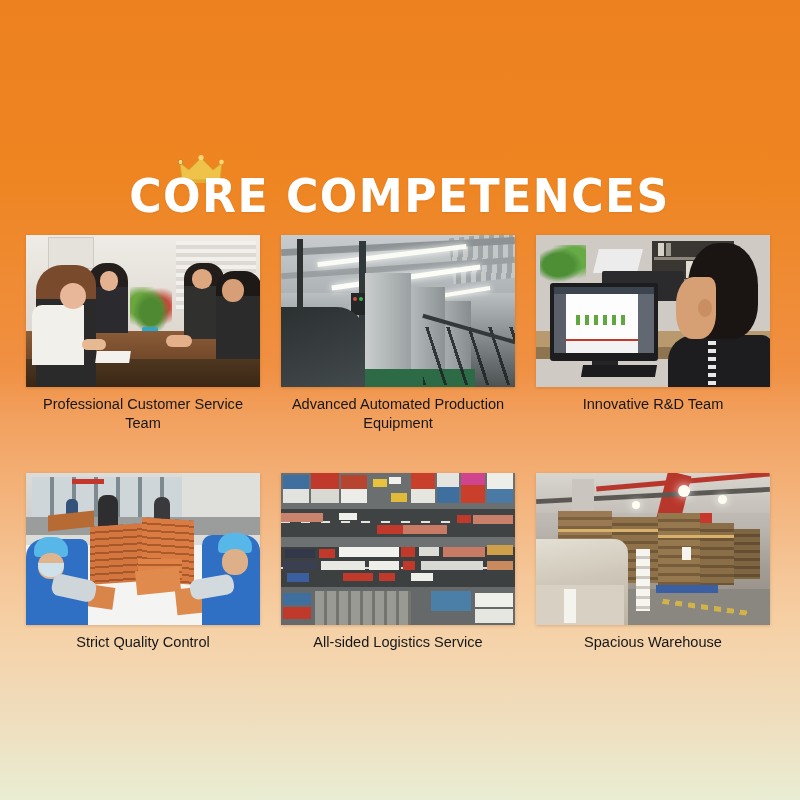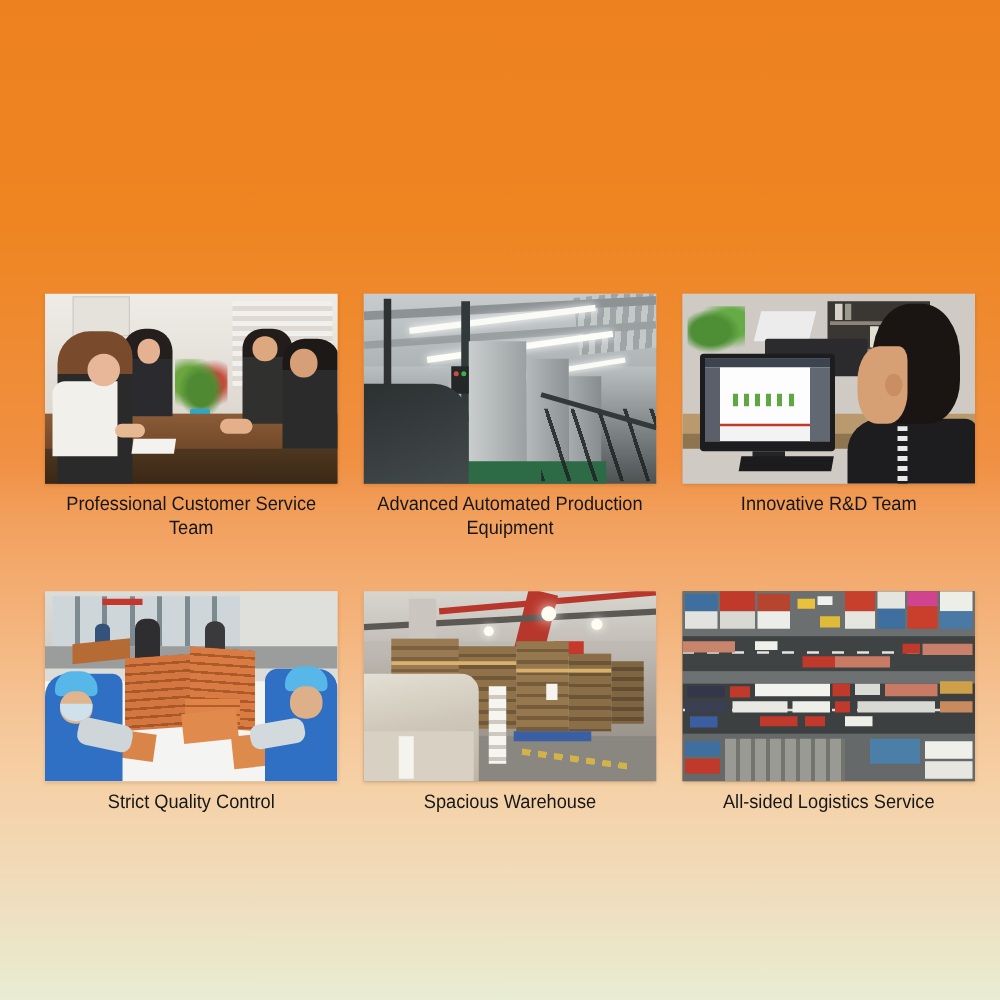--- a/index.html
+++ b/index.html
@@ -34,21 +34,21 @@
     font-weight:bold;color:#ffffff;
     letter-spacing:1.5px;
     font-family:"DejaVu Sans","Liberation Sans",sans-serif;
     transform:scaleX(0.96);
     text-shadow:0 1px 2px rgba(160,80,0,.18);
     margin-top:18px;
   }
 
   
   #grid{
-    position:absolute;left:36px;top:235px;width:744px;
+    position:absolute;left:26px;top:235px;width:744px;
   }
   .row{display:flex;justify-content:space-between;}
   .row+.row{margin-top:41px;}
   .cell{width:234px;}
   .photo{
     width:234px;height:152px;
     overflow:hidden;position:relative;
     background:#8e8e8e;
     box-shadow:0 1px 3px rgba(120,60,0,.22);
   }
@@ -235,20 +235,33 @@
     background:repeating-linear-gradient(90deg,#9a9a95 0 9px,#74746f 9px 12px);}
   .p6 .bld2{left:150px;top:118px;width:40px;height:20px;background:#4c7fa8;}
 
   .crown svg{display:block;}
 </style>
 </head>
 <body>
 
 <div id="page">
 
+  <div id="title-block">
+    <span class="crown">
+      <svg viewBox="0 0 46 30" width="46" height="30" aria-hidden="true">
+        <path d="M4 26 L2 9 L11 16 L23 4 L35 16 L44 9 L42 26 Z" fill="#EFC24A" stroke="#D9A62E" stroke-width="1"></path>
+        <path d="M4 26 L42 26 L41 29 L5 29 Z" fill="#E0AE33"></path>
+        <circle cx="2.5" cy="8" r="2.3" fill="#F3D徒"></circle>
+        <circle cx="2.5" cy="8" r="2.3" fill="#F6D97A"></circle>
+        <circle cx="23" cy="3.5" r="2.6" fill="#F6D97A"></circle>
+        <circle cx="43.5" cy="8" r="2.3" fill="#F6D97A"></circle>
+      </svg>
+    </span>
+    <h1 id="page-title">CORE COMPETENCES</h1>
+  </div>
 
   <div id="grid">
 
     <div class="row">
 
       <div class="cell">
         <div class="photo p1">
           <div class="wall"></div>
             <div class="blinds"></div>
             <div class="cab"></div>
@@ -356,50 +369,20 @@
             <div class="wk1h"></div>
             <div class="wk1f"></div>
           <div class="wk1m"></div>
             <div class="wk1a"></div>
           <div class="wk2"></div>
             <div class="wk2h"></div>
             <div class="wk2f"></div>
             <div class="wk2a"></div>
         </div>
         <div class="caption">Strict Quality Control</div>
-      </div>
-
-      <div class="cell">
-        <div class="photo p5">
-          <div class="ceil"></div>
-            <div class="rpipe"></div>
-            <div class="rpipe2"></div>
-          <div class="gpipe"></div>
-            <div class="col"></div>
-          <div class="l1"></div>
-            <div class="l2"></div>
-            <div class="l3"></div>
-          <div class="sign"></div>
-          <div class="s5"></div>
-            <div class="s4"></div>
-            <div class="s3"></div>
-          <div class="s2"></div>
-            <div class="s1"></div>
-          <div class="strap1"></div>
-            <div class="strap2"></div>
-          <div class="floor"></div>
-            <div class="pal1"></div>
-            <div class="yline"></div>
-          <div class="wrap"></div>
-            <div class="wrp2"></div>
-          <div class="tag1"></div>
-            <div class="tag2"></div>
-            <div class="tag3"></div>
-        </div>
-        <div class="caption">Spacious Warehouse</div>
       </div>
 
       <div class="cell">
         <div class="photo p6">
           <div class="top"></div>
             <div class="road1"></div>
             <div class="mid"></div>
           <div class="road2"></div>
             <div class="bot"></div>
           <div class="dash1"></div>
@@ -447,15 +430,45 @@
           <div class="ct" style="left:98px;top:100px;width:16px;height:8px;background:#c0392b"></div>
           <div class="ct" style="left:130px;top:100px;width:22px;height:8px;background:#efefea"></div>
           <div class="ct" style="left:2px;top:120px;width:28px;height:12px;background:#3f6f9e"></div>
           <div class="ct" style="left:2px;top:134px;width:28px;height:12px;background:#c0392b"></div>
           <div class="ct" style="left:194px;top:120px;width:38px;height:14px;background:#f0f0eb"></div>
           <div class="ct" style="left:194px;top:136px;width:38px;height:14px;background:#e7e7e2"></div>
         </div>
         <div class="caption">All-sided Logistics Service</div>
       </div>
 
+      <div class="cell">
+        <div class="photo p5">
+          <div class="ceil"></div>
+            <div class="rpipe"></div>
+            <div class="rpipe2"></div>
+          <div class="gpipe"></div>
+            <div class="col"></div>
+          <div class="l1"></div>
+            <div class="l2"></div>
+            <div class="l3"></div>
+          <div class="sign"></div>
+          <div class="s5"></div>
+            <div class="s4"></div>
+            <div class="s3"></div>
+          <div class="s2"></div>
+            <div class="s1"></div>
+          <div class="strap1"></div>
+            <div class="strap2"></div>
+          <div class="floor"></div>
+            <div class="pal1"></div>
+            <div class="yline"></div>
+          <div class="wrap"></div>
+            <div class="wrp2"></div>
+          <div class="tag1"></div>
+            <div class="tag2"></div>
+            <div class="tag3"></div>
+        </div>
+        <div class="caption">Spacious Warehouse</div>
+      </div>
+
     </div>
   </div>
 </div>
 
 </body></html>

